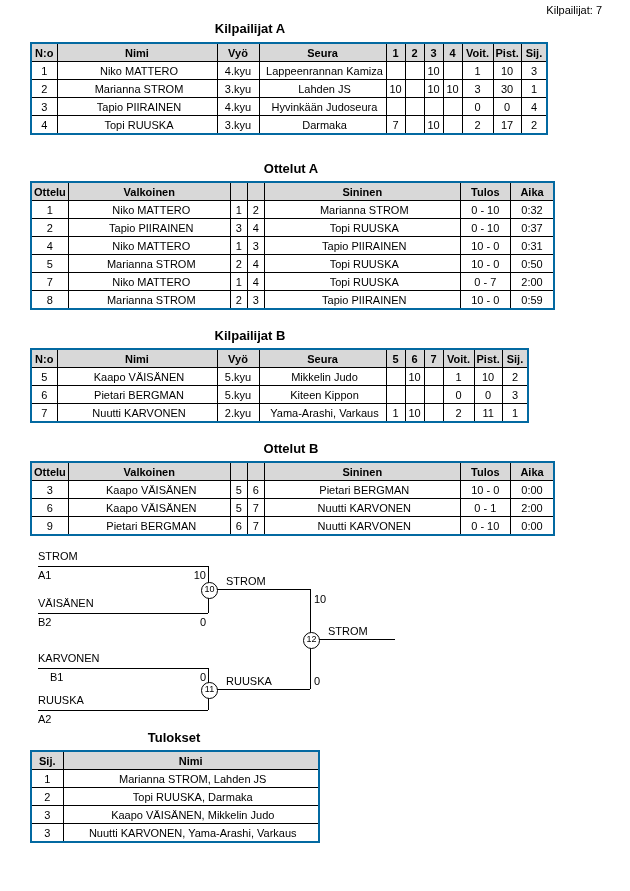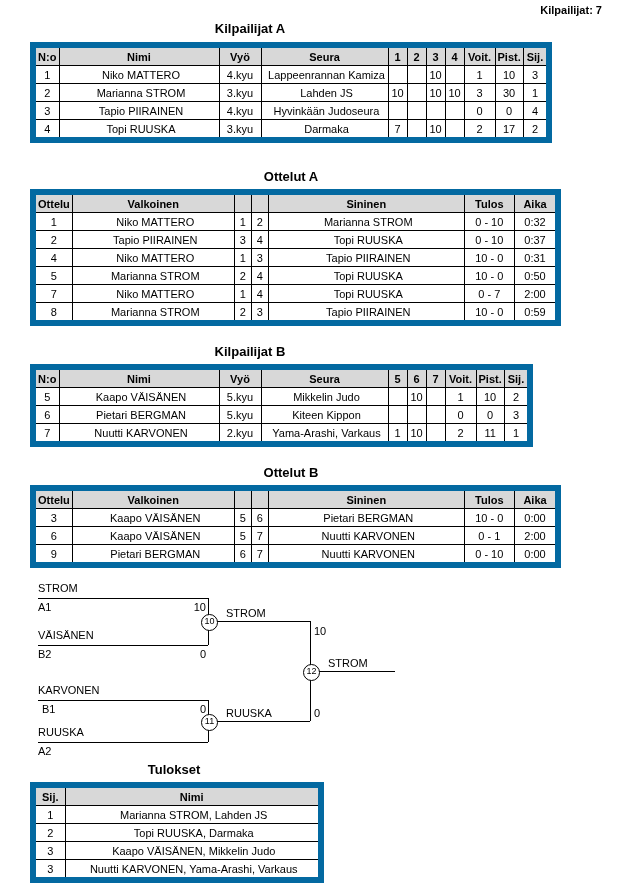--- a/index.html
+++ b/index.html
@@ -1,29 +1,29 @@
 <!DOCTYPE html>
 <html style="--header-bg: #d8d8d8;"><head>
 <meta charset="utf-8">
 <style>
   html, body { margin:0; padding:0; background:#fff; }
   body { font-family:"Liberation Sans", sans-serif; color:#000; }
   .page { position:relative; width:630px; height:891px; background:#fff; overflow:hidden; }
 
   .title { padding-top:26px; text-align:center; font-size:17px; font-weight:bold; white-space:pre; }
-  .count { margin:4px 28px 0 0; text-align:right; font-size:11px; font-weight:bold; }
+  .count { margin:4px 28px 0 0; text-align:right; font-size:11px; font-weight:normal; }
 
   .section-heading { font-size:13px; font-weight:bold; text-align:center; margin-left:30px; }
   .h-kilp { width:440px; margin-top:5px; }
   .h-ott  { width:522px; margin-top:26px; }
   .h-kilp-b { width:440px; margin-top:18px; }
   .h-ott-b  { width:522px; margin-top:18px; }
   .h-tul  { width:288px; margin-top:2px; }
 
-  table { border-collapse:collapse; border:6px solid #0369a1; margin-left:30px; margin-top:5px; font-size:11px; table-layout:fixed; }
+  table { border-collapse:collapse; border:2px solid #0369a1; margin-left:30px; margin-top:5px; font-size:11px; table-layout:fixed; }
   th, td { border:1px solid #000; height:17px; padding:0 2px; white-space:nowrap; overflow:hidden; }
   th { background:var(--header-bg, #d8d8d8); font-weight:bold; text-align:center; }
   td.c { text-align:center; }
   td.l { text-align:center; padding-left:6px; }
   .t-kilp-a { margin-top:6px; }
 
   .bracket { position:relative; margin:12px 0 0 30px; width:570px; height:180px; font-size:11px; }
   .hline { position:absolute; height:0; border-top:1px solid #000; }
   .vline { position:absolute; width:0; border-left:1px solid #000; }
   .b-name, .b-seed, .b-score { position:absolute; line-height:13px; }
@@ -338,21 +338,21 @@
     <span class="b-seed" style="left:8px;top:68px">B2</span>
     <span class="b-score" style="left:130px;top:68px">0</span>
 
     <div class="vline" style="left:178px;top:18px;height:47px"></div>
     <div class="hline" style="left:178px;top:41px;width:102px"></div>
     <span class="b-name" style="left:196px;top:27px">STROM</span>
     <div class="node" style="left:171px;top:34px">10</div>
 
     <span class="b-name" style="left:8px;top:104px">KARVONEN</span>
     <div class="hline" style="left:8px;top:120px;width:170px"></div>
-    <span class="b-seed" style="left:12px;top:123px">B1</span>
+    <span class="b-seed" style="left:20px;top:123px">B1</span>
     <span class="b-score" style="left:130px;top:123px">0</span>
 
     <span class="b-name" style="left:8px;top:146px">RUUSKA</span>
     <div class="hline" style="left:8px;top:162px;width:170px"></div>
     <span class="b-seed" style="left:8px;top:165px">A2</span>
     <span class="b-score" style="left:130px;top:165px"></span>
 
     <div class="vline" style="left:178px;top:120px;height:42px"></div>
     <div class="hline" style="left:178px;top:141px;width:102px"></div>
     <span class="b-name" style="left:196px;top:127px">RUUSKA</span>

